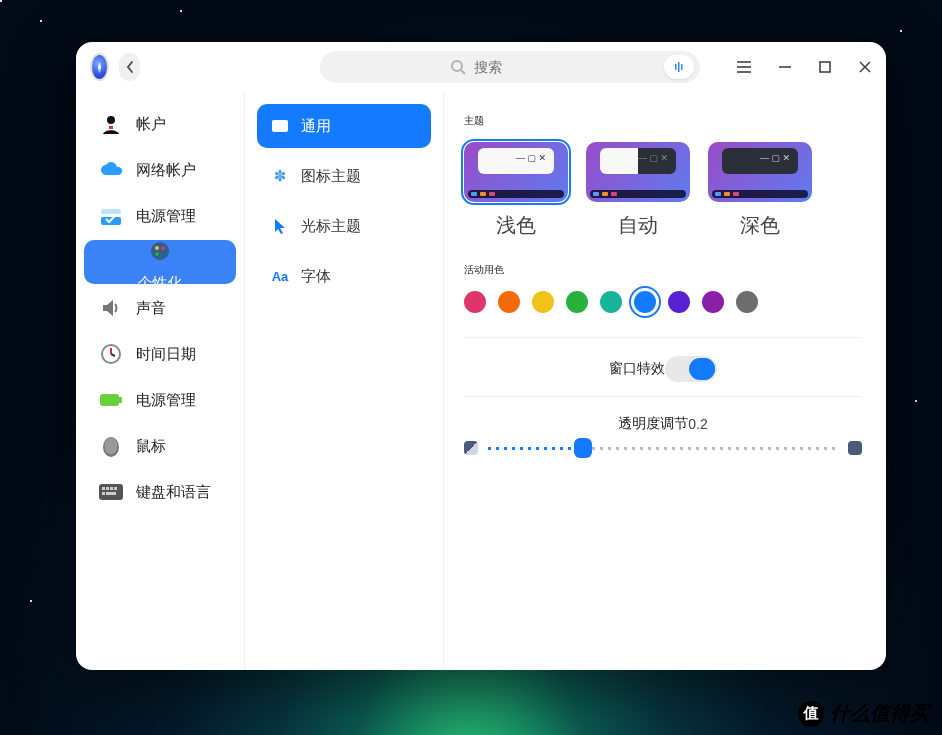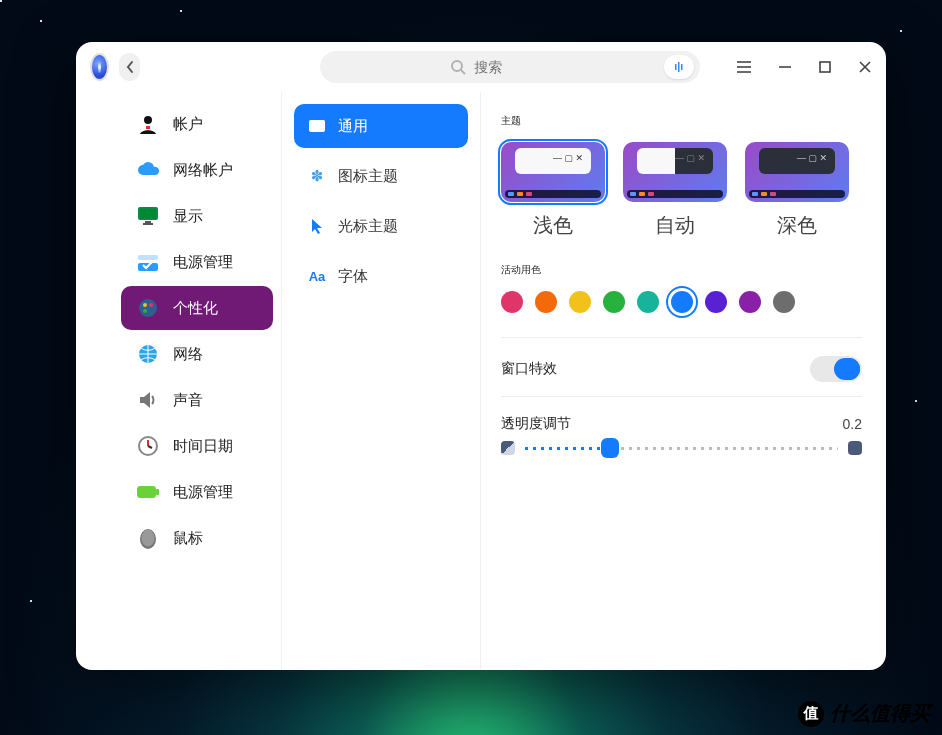--- a/index.html
+++ b/index.html
@@ -22,24 +22,24 @@
   .logo { width:28px; height:28px; border-radius:50%; background: radial-gradient(circle at 40% 35%, #7aa6ff, #2a4bd7 70%); border:2px solid #e0e0e0; position:relative; }
   .logo::after{content:""; position:absolute; inset:6px; border-radius:50%; background:radial-gradient(circle,#fff,#6a8bff);}
   .back-btn { width:34px; height:28px; border-radius:10px; background:#f0f0f0; display:flex; align-items:center; justify-content:center; cursor:pointer; }
   .search-wrap { flex:0 0 380px; margin-left:170px; height:32px; background:#f1f1f1; border-radius:16px; display:flex; align-items:center; padding:0 6px 0 0; }
   .search-ico { margin-left:130px; opacity:.6; display:flex; align-items:center;}
   .search-input { flex:1; border:0; background:transparent; padding:0 8px; font-size:14px; color:#555; outline:none; }
   .voice { width:30px; height:24px; background:#fff; border-radius:12px; display:flex; align-items:center; justify-content:center; box-shadow:0 1px 2px rgba(0,0,0,.1);}
   .title-spacer{flex:1}
   .tbtn { width:22px; height:22px; display:flex; align-items:center; justify-content:center; color:#444; cursor:pointer; margin-left:16px;}
   
-  .body { flex:1; display:flex; overflow:hidden;padding-left:37px; }
+  .body { flex:1; display:flex; overflow:hidden; }
   .sidebar { width:168px; padding:8px 0 8px 0; overflow-y:auto; }
   .side-item { height:44px; display:flex; align-items:center; padding:0 14px; gap:12px; font-size:15px; color:#222; cursor:pointer; border-radius:10px; margin:2px 8px;}
-  .side-item.sel { background:#701a75; color:#fff; }
+  .side-item.sel { background:#3b82f6; color:#fff;flex-direction:column; }
   .sico { width:26px; height:26px; border-radius:6px; display:flex; align-items:center; justify-content:center; font-size:16px;}
   .tabs { width:200px; border-left:1px solid #f0f0f0; border-right:1px solid #f0f0f0; padding:12px 12px; }
   .tab { height:44px; border-radius:10px; display:flex; align-items:center; gap:12px; padding:0 14px; color:#333; font-size:15px; cursor:pointer; margin-bottom:6px;}
   .tab.sel { background:#147bff; color:#fff; }
   .tico{width:18px; display:flex; align-items:center; justify-content:center;}
   .content { flex:1; padding:14px 24px 14px 20px; color:#222; overflow:auto;}
   .sect-title { font-size:10px; margin:8px 0 14px; }
   .themes { display:flex; gap:18px; margin-bottom:24px;}
   .theme { width:104px; cursor:pointer; text-align:center; }
   .thumb { width:104px; height:60px; border-radius:10px; position:relative; overflow:hidden; background:linear-gradient(135deg,#9a4bc7,#5e7cf0);}
@@ -50,21 +50,21 @@
   .thumb .win{position:absolute; top:6px; left:14px; right:14px; height:26px; border-radius:6px; display:flex; justify-content:flex-end; gap:6px; padding:5px 8px; font-size:9px;}
   .win.light{background:#f8f8f8; color:#333;}
   .win.dark{background:#2b2f39; color:#ccc;}
   .win.split{background:linear-gradient(90deg,#f8f8f8 50%,#2b2f39 50%); color:#888;}
   .theme.sel .thumb{outline:2px solid #147bff; outline-offset:1px;}
   .theme-label{margin-top:10px; font-size:20px; color:#444;}
   .swatches{display:flex; gap:12px; margin-bottom:24px; align-items:center;}
   .sw{width:22px;height:22px;border-radius:50%;cursor:pointer;}
   .sw.sel{outline:2px solid #147bff; outline-offset:3px;}
   .hr{border:0;border-top:1px solid #eee; margin:0 0 18px;}
-  .row{display:flex; align-items:center; justify-content:space-between; margin-bottom:14px;}
+  .row{display:flex; align-items:center; justify-content:center; margin-bottom:14px;}
   .row .lbl{font-size:14px;}
   .toggle{width:52px;height:26px;border-radius:13px;background:#e8e8e8;position:relative;cursor:pointer;}
   .toggle.on::after{content:"";position:absolute;right:2px;top:2px;width:22px;height:22px;border-radius:11px;background:#147bff;}
   .toggle.on{background:#e8e8e8;}
   .toggle .knob{position:absolute; width:26px; height:22px; right:2px; top:2px; background:#147bff; border-radius:11px;}
   .slider-row{display:flex; align-items:center; gap:10px; margin-top:6px;}
   .slider{flex:1;height:18px;position:relative; cursor:pointer;}
   .track{position:absolute; left:0; right:0; top:8px; height:3px; background-image:linear-gradient(90deg,#bbb 0 3px, transparent 3px 8px); background-size:8px 3px; border-radius:2px;}
   .track-fill{position:absolute; left:0; top:8px; height:3px; background-image:linear-gradient(90deg,#147bff 0 3px, transparent 3px 8px); background-size:8px 3px;}
   .handle{position:absolute; top:-1px; width:18px; height:20px; background:#147bff; border-radius:6px;}
@@ -148,60 +148,40 @@
         <span class="sico">
             <svg width="24" height="18" viewBox="0 0 24 18">
               <path d="M7 14a5 5 0 010-10 6 6 0 0111 2 4 4 0 012 8H7z" fill="#2a9bff"></path>
             </svg>
           </span>
         <span>网络帐户</span>
       </div>
       <div class="side-item">
         <span class="sico">
             <svg width="22" height="20" viewBox="0 0 22 20">
-              <rect x="1" y="1" width="20" height="13" rx="2" fill="#0a8a4a"></rect>
-              <rect x="3" y="3" width="16" height="9" fill="#083"></rect>
-              <rect x="8" y="15" width="6" height="2" fill="#555"></rect>
-              <rect x="6" y="17" width="10" height="2" fill="#555"></rect>
-            </svg>
-          </span>
-        <span>显示</span>
-      </div>
-      <div class="side-item">
-        <span class="sico">
-            <svg width="22" height="20" viewBox="0 0 22 20">
               <rect x="1" y="3" width="20" height="5" rx="2" fill="#bfe3ff"></rect>
               <rect x="1" y="11" width="20" height="8" rx="2" fill="#2a9bff"></rect>
               <path d="M6 13l3 3 6-6" stroke="#fff" stroke-width="2" fill="none"></path>
             </svg>
           </span>
         <span>电源管理</span>
       </div>
       <div class="side-item sel">
         <span class="sico">
             <svg width="22" height="22" viewBox="0 0 22 22">
               <circle cx="11" cy="11" r="9" fill="#2d5f8f"></circle>
               <circle cx="8" cy="8" r="2" fill="#f2c21a"></circle>
               <circle cx="14" cy="8" r="2" fill="#e0356a"></circle>
               <circle cx="8" cy="14" r="2" fill="#26b23d"></circle>
             </svg>
           </span>
         <span>个性化</span>
       </div>
       <div class="side-item">
         <span class="sico">
-            <svg width="22" height="22" viewBox="0 0 22 22">
-              <circle cx="11" cy="11" r="9" fill="#2aa7e9"></circle>
-              <path d="M2 11h18M11 2v18M4 5c4 3 10 3 14 0M4 17c4-3 10-3 14 0" stroke="#fff" stroke-width="1" fill="none"></path>
-            </svg>
-          </span>
-        <span>网络</span>
-      </div>
-      <div class="side-item">
-        <span class="sico">
             <svg width="22" height="20" viewBox="0 0 22 20">
               <path d="M3 7h4l6-5v16l-6-5H3z" fill="#777"></path>
               <path d="M15 6c2 2 2 6 0 8" stroke="#777" stroke-width="2" fill="none"></path>
             </svg>
           </span>
         <span>声音</span>
       </div>
       <div class="side-item">
         <span class="sico">
             <svg width="22" height="22" viewBox="0 0 22 22">
@@ -222,20 +202,34 @@
         <span>电源管理</span>
       </div>
       <div class="side-item">
         <span class="sico">
             <svg width="18" height="22" viewBox="0 0 18 22">
               <ellipse cx="9" cy="12" rx="8" ry="10" fill="#777"></ellipse>
               <ellipse cx="9" cy="11" rx="6.5" ry="8.5" fill="#999"></ellipse>
             </svg>
           </span>
         <span>鼠标</span>
+      </div>
+      <div class="side-item">
+        <span class="sico">
+            <svg width="24" height="16" viewBox="0 0 24 16">
+              <rect x="0" y="0" width="24" height="16" rx="3" fill="#555"></rect>
+              <rect x="3" y="3" width="3" height="3" fill="#ccc"></rect>
+              <rect x="7" y="3" width="3" height="3" fill="#ccc"></rect>
+              <rect x="11" y="3" width="3" height="3" fill="#ccc"></rect>
+              <rect x="15" y="3" width="3" height="3" fill="#ccc"></rect>
+              <rect x="3" y="8" width="3" height="3" fill="#ccc"></rect>
+              <rect x="7" y="8" width="10" height="3" fill="#ccc"></rect>
+            </svg>
+          </span>
+        <span>键盘和语言</span>
       </div>
     </div>
 
     <div class="tabs">
       <div class="tab sel">
         <span class="tico">
             <svg width="16" height="12" viewBox="0 0 16 12">
               <rect width="16" height="12" rx="2" fill="#fff"></rect>
               <rect width="16" height="4" rx="2" fill="#fff" opacity=".7"></rect>
             </svg>

